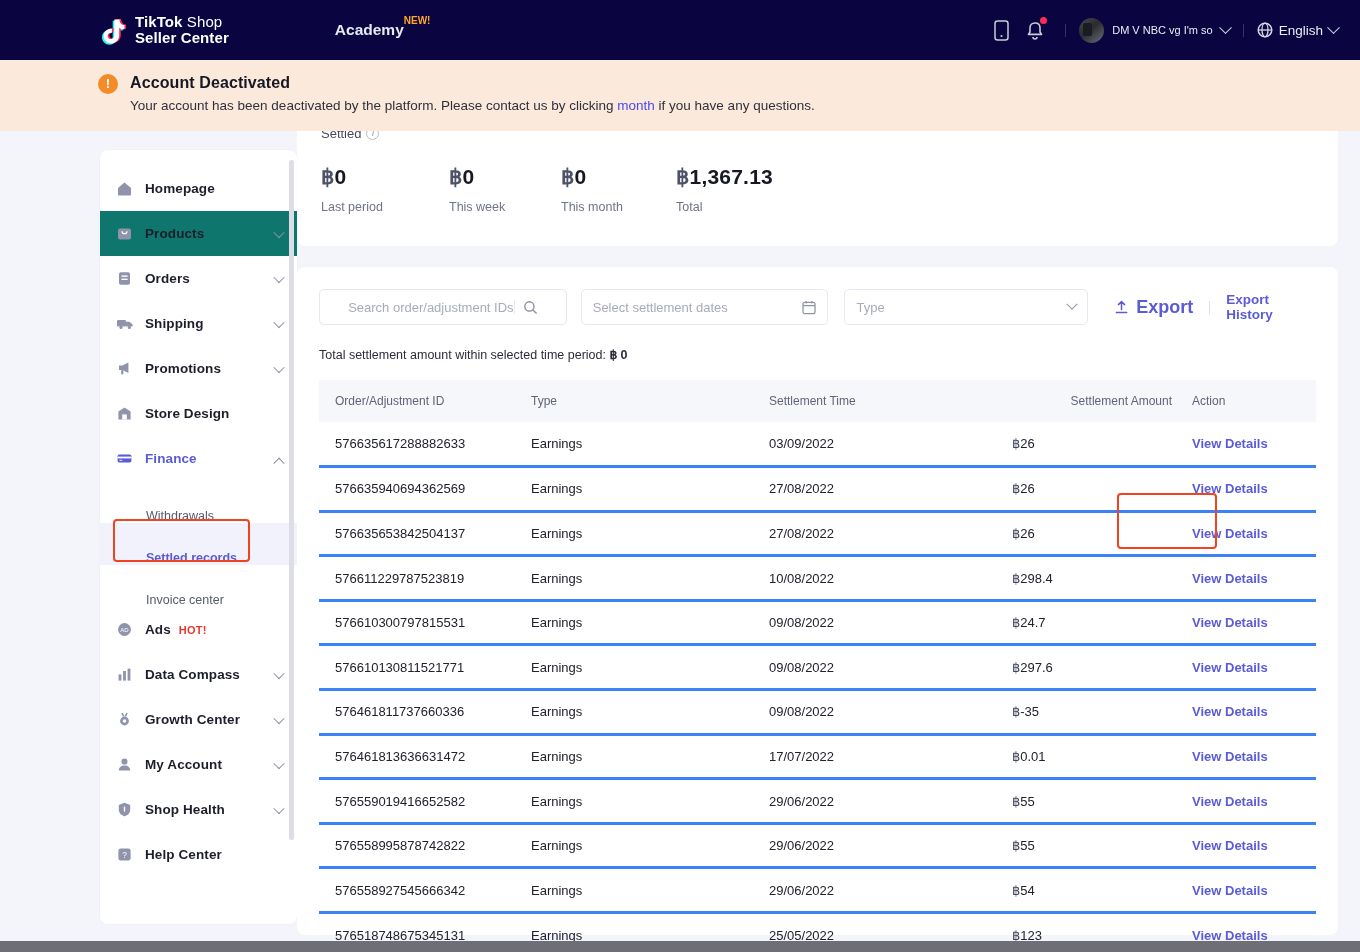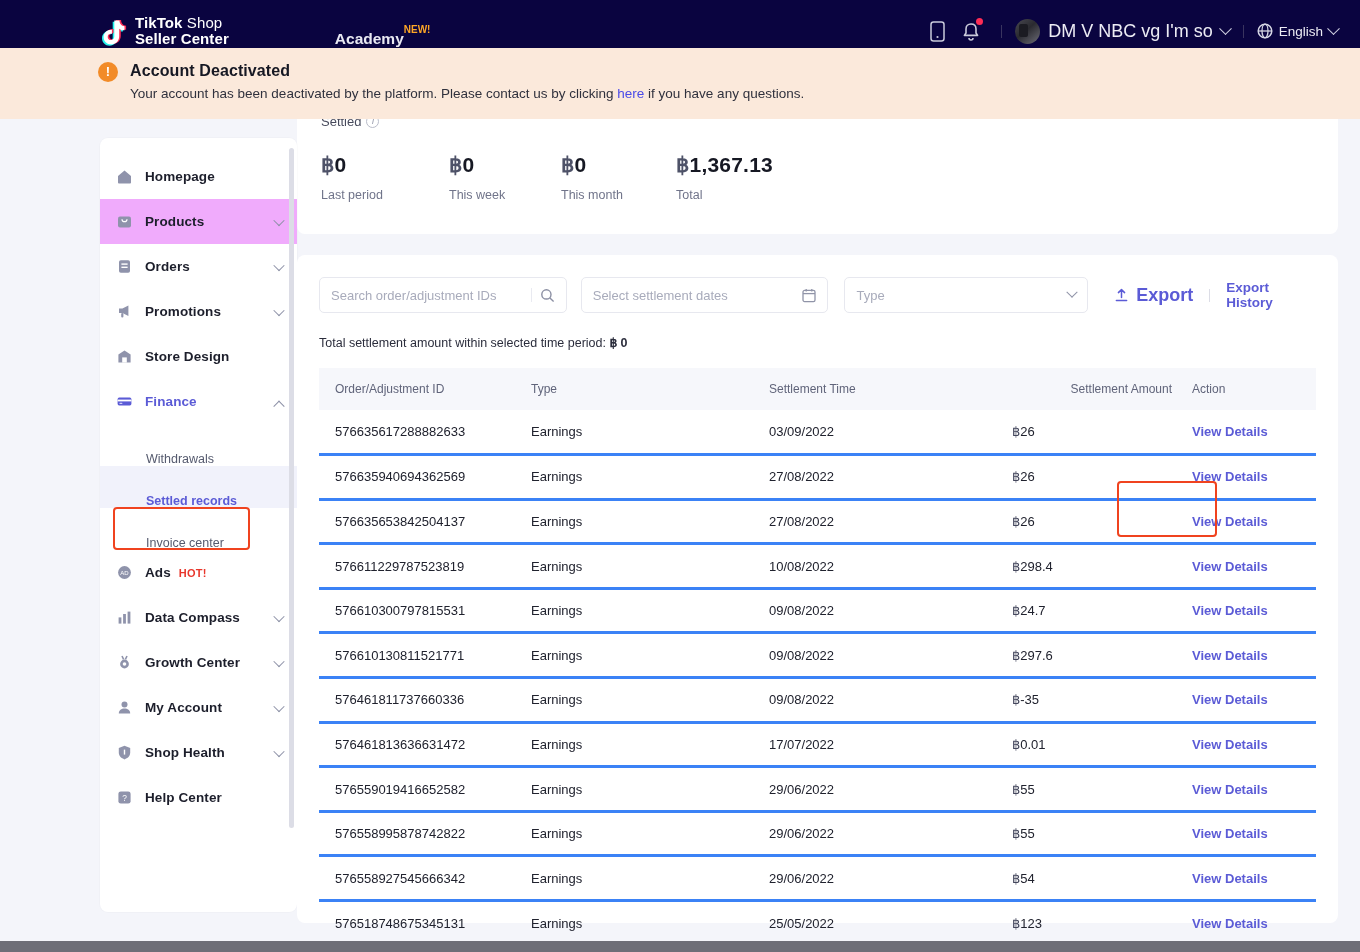--- a/index.html
+++ b/index.html
@@ -5,39 +5,39 @@
   * { box-sizing: border-box; margin: 0; padding: 0; }
   html, body {
     width: 1360px; height: 952px;
     font-family: "Liberation Sans", sans-serif;
     background: #f4f5fa;
     overflow: hidden;
   }
 
   
   .topnav {
-    height: 48px; background: #0a0440;
-    display: flex; align-items: flex-end;
+    height: 60px; background: #0a0440;
+    display: flex; align-items: center;
     position: relative; z-index: 20;
   }
   .logo-wrap { display: flex; align-items: center; margin-left: 96px; }
   .note-icon { width: 34px; height: 34px; position: relative; flex: none; }
   .logo-text { color: #fff; font-size: 15px; line-height: 16px; margin-left: 5px; letter-spacing: .1px; }
   .logo-text b { font-weight: 700; }
   .logo-text .l2 { display: block; font-weight: 700; }
   .logo-text .thin { font-weight: 400; }
 
   .academy { margin-left: 106px; color: #e9e9f2; font-size: 15.5px; font-weight: 700; position: relative; }
   .academy .new { color: #ffa726; font-size: 10px; font-weight: 700; position: absolute; top: -6px; left: 100%; white-space: nowrap; }
 
   .nav-right { margin-left: auto; display: flex; align-items: center; margin-right: 22px; gap: 0; }
   .nav-icon-btn { width: 34px; height: 34px; display: flex; align-items: center; justify-content: center; position: relative; cursor: pointer; }
   .dot-badge { position: absolute; top: 4px; right: 5px; width: 7px; height: 7px; border-radius: 50%; background: #fe2c55; }
   .nav-div { width: 1px; height: 13px; background: #39345f; margin: 0 13px; }
-  .user-chip { display: flex; align-items: center; gap: 8px; cursor: pointer; color: #ececf4; font-size: 18px; }
+  .user-chip { display: flex; align-items: center; gap: 8px; cursor: pointer; color: #ececf4; font-size: 11px; }
   .avatar { width: 25px; height: 25px; border-radius: 50%; background: linear-gradient(140deg,#4a4a52 0%,#2a2a30 45%,#6e6e78 100%); flex: none; overflow: hidden; position: relative; }
   .avatar::after { content:''; position:absolute; left:4px; top:5px; width:9px; height:13px; background: #1b1b22; border-radius: 2px; }
   .lang-chip { display: flex; align-items: center; gap: 6px; cursor: pointer; color: #ececf4; font-size: 13.5px; }
   .chev { width: 9px; height: 9px; border-right: 1.6px solid #cfcfe0; border-bottom: 1.6px solid #cfcfe0; transform: rotate(45deg) translate(-2px,-2px); }
 
   
   .alert {
     background: #fbe9db; padding: 14px 0 18px 0;
     display: flex; position: relative; z-index: 10;
   }
@@ -61,21 +61,21 @@
     padding: 16px 0 20px 0; height: 774px; position: relative;
     box-shadow: 0 0 0 1px rgba(0,0,0,.015);
   }
   .sb-scroll-track { position: absolute; right: 3px; top: 10px; width: 5px; height: 740px; }
   .sb-scroll-thumb { width: 5px; height: 680px; background: #dcdde6; border-radius: 3px; }
 
   .sb-item {
     height: 45px; display: flex; align-items: center;
     padding: 0 14px 0 15px; cursor: pointer; position: relative;
   }
-  .sb-item.shaded { background: #f0abfc; }
+  .sb-item.shaded { background: #0f766e; }
   .sb-ico { width: 19px; height: 19px; flex: none; margin-right: 11px; display: flex; align-items: center; justify-content: center; }
   .sb-label { font-size: 13.5px; font-weight: 700; color: #1c1e2b; letter-spacing: .1px; }
   .sb-item.active .sb-label { color: #5b5bd6; }
   .sb-caret { margin-left: auto; width: 8px; height: 8px; border-right: 1.5px solid #8c90a6; border-bottom: 1.5px solid #8c90a6; transform: rotate(45deg) translate(-1px,-1px); }
   .sb-caret.up { transform: rotate(-135deg) translate(-3px,-3px); }
   .hot { color: #e8372c; font-size: 11px; font-weight: 700; margin-left: 8px; letter-spacing: .2px; }
 
   .sb-sub { height: 42px; display: flex; align-items: flex-end; padding-left: 46px; cursor: pointer; font-size: 12.5px; color: #555a6e; }
   .sb-sub.current { background: #f1f2fb; color: #5b5bd6; font-weight: 700; }
   .hl-box { position: absolute; border: 2.5px solid #f0431f; border-radius: 4px; pointer-events: none; }
@@ -93,21 +93,21 @@
   .stat-val .bt { color: #4e5268; }
   .stat-lbl { font-size: 12.5px; color: #70748a; margin-top: 11px; }
 
   .table-card { margin-top: 21px; padding: 22px 22px 0 22px; height: 668px; }
   .filters { display: flex; align-items: center; }
   .fld {
     height: 36px; border: 1px solid #e7e8ef; border-radius: 5px;
     display: flex; align-items: center; padding: 0 11px;
     font-size: 13px; color: #a8abbb; background: #fff; cursor: text;
   }
-  .fld.search { width: 256px; justify-content: space-between; }
+  .fld.search { width: 256px; justify-content: center; }
   .fld.date { width: 256px; margin-left: 14px; justify-content: space-between; cursor: pointer; }
   .fld.type { width: 252px; margin-left: 16px; justify-content: space-between; cursor: pointer; }
   .sep-v { width: 1px; height: 14px; background: #e9eaf1; margin-right: 8px; }
   .export-btn { display: flex; align-items: center; gap: 7px; margin-left: 26px; color: #5b5bd6; font-size: 18px; font-weight: 700; cursor: pointer; }
   .mini-div { width: 1px; height: 13px; background: #dcdde6; margin: 0 16px; }
   .hist-btn { color: #5b5bd6; font-size: 13.5px; font-weight: 700; cursor: pointer; }
 
   .total-line { font-size: 12.5px; color: #2b2d3c; margin-top: 22px; }
   .total-line .amt { font-weight: 700; }
 
@@ -187,21 +187,21 @@
       <span class="chev"></span>
     </div>
   </div>
 </div>
 
 <div class="alert">
   <div class="alert-icon">!</div>
   <div class="alert-body">
     <div class="alert-title">Account Deactivated</div>
     <div class="alert-desc">
-      <span>Your account has been deactivated by the platform. Please contact us by clicking </span><a href="#">here</a><span> if you have any questions.</span>
+      <span>Your account has been deactivated by the platform. Please contact us by clicking </span><a href="#">month</a><span> if you have any questions.</span>
     </div>
   </div>
 </div>
 
 <div class="body-area">
 
   <div class="sidebar-col">
     <div class="sidebar">
 
       <div class="sb-item">
@@ -229,20 +229,32 @@
           <svg width="17" height="17" viewBox="0 0 17 17">
               <rect x="3" y="2.2" width="11" height="12.6" rx="1.8" fill="#8f93ab"></rect>
               <rect x="5.4" y="5.4" width="6.2" height="1.4" fill="#fff"></rect>
               <rect x="5.4" y="8.6" width="6.2" height="1.4" fill="#fff"></rect>
             </svg>
         </span>
         <span class="sb-label">Orders</span>
         <span class="sb-caret"></span>
       </div>
 
+      <div class="sb-item">
+        <span class="sb-ico">
+          <svg width="18" height="17" viewBox="0 0 18 17">
+              <rect x="1" y="5" width="9" height="6.4" rx="1.2" fill="#8f93ab"></rect>
+              <path d="M10 6.8 h3.4 L16.6 9.4 v2 H10 z" fill="#8f93ab"></path>
+              <circle cx="5" cy="12.4" r="1.6" fill="#8f93ab"></circle>
+              <circle cx="13.4" cy="12.4" r="1.6" fill="#8f93ab"></circle>
+            </svg>
+        </span>
+        <span class="sb-label">Shipping</span>
+        <span class="sb-caret"></span>
+      </div>
 
       <div class="sb-item">
         <span class="sb-ico">
           <svg width="17" height="17" viewBox="0 0 17 17">
               <path d="M3 5.6 h3.4 L12.4 2.4 v10.6 L6.4 10 H3 z" fill="#8f93ab"></path>
               <rect x="5.2" y="10" width="2.2" height="4.6" rx="1" fill="#8f93ab"></rect>
             </svg>
         </span>
         <span class="sb-label">Promotions</span>
         <span class="sb-caret"></span>

